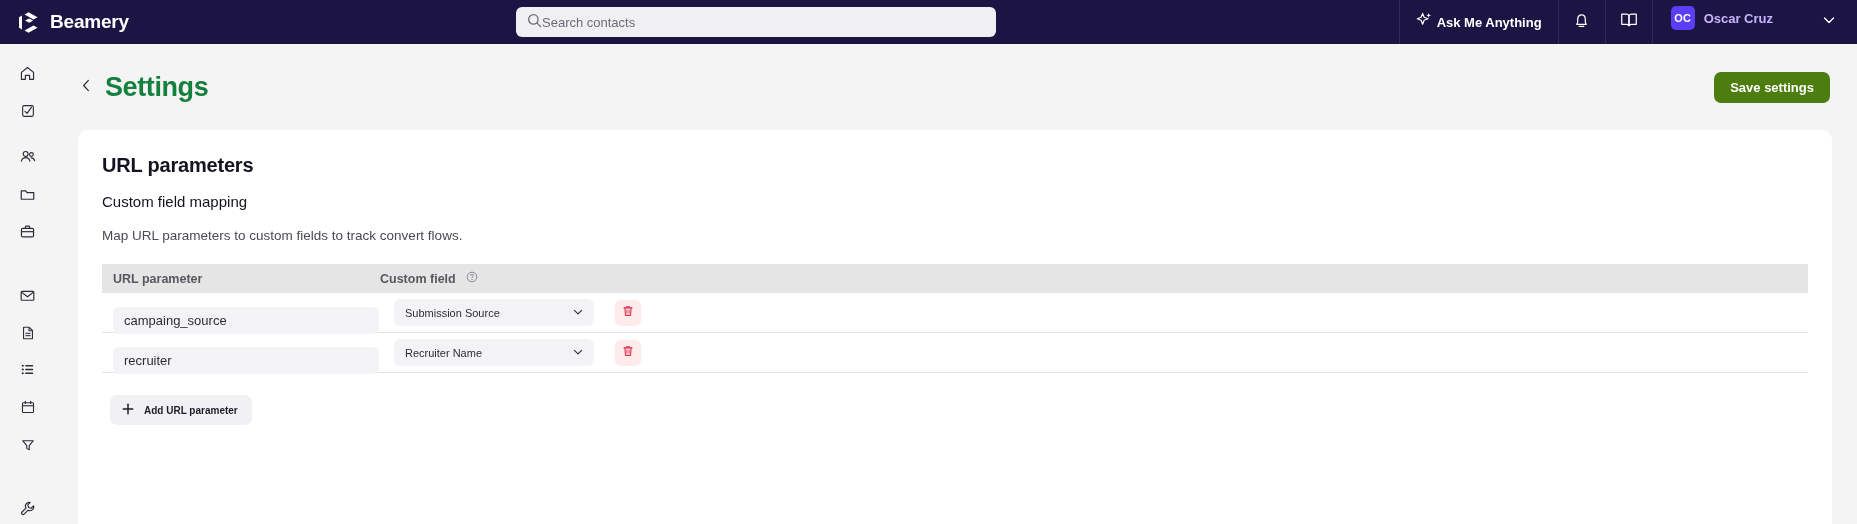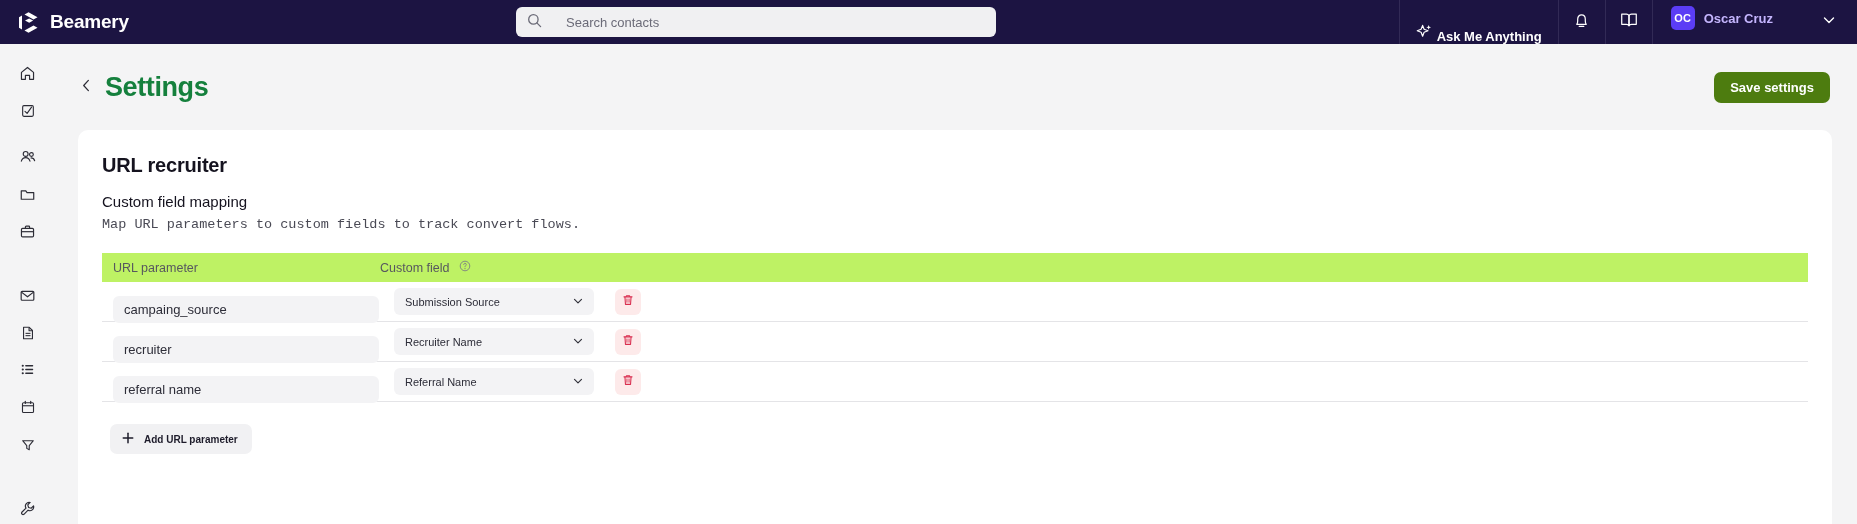--- a/index.html
+++ b/index.html
@@ -46,21 +46,21 @@
   }
   .search-box {
     width: 100%;
     height: 100%;
     background: #f0f0f2;
     border-radius: 6px;
     border: none;
     display: flex;
     align-items: center;
     padding: 0 11px;
-    gap: 24px;
+    gap: 0;
     justify-content: flex-end;
   }
   .search-input {
     border: none;
     outline: none;
     background: transparent;
     font-family: "Liberation Sans", sans-serif;
     font-size: 13px;
     color: #3c3c46;
     width: 100%;
@@ -69,21 +69,21 @@
 
   .top-right {
     position: absolute;
     right: 0; top: 0;
     height: 44px;
     display: flex;
     align-items: center;
   }
   .tr-sep { width: 1px; height: 44px; background: #322a56; }
   .ama {
-    display: flex; align-items: flex-end; gap: 4px;
+    display: flex; align-items: center; gap: 4px;
     height: 44px; padding: 0 16px;
     color: #ffffff; font-size: 13px; font-weight: 600;
     cursor: pointer;
   }
   .icon-btn {
     width: 46px; height: 44px;
     display: flex; align-items: center; justify-content: center;
     cursor: pointer;
   }
   .user-chip {
@@ -171,31 +171,32 @@
 
   .h-url {
     font-size: 20px; font-weight: 700; color: #15131f;
     letter-spacing: -0.2px;
   }
   .h-sub {
     margin-top: 16px;
     font-size: 15px; font-weight: 400; color: #15131f;
   }
   .h-desc {
-    margin-top: 7px;
-    font-size: 13.5px; color: #4a4a55; font-family: Liberation Mono, monospace;
+    margin-top: 18px;
+    font-size: 13.5px; color: #4a4a55;
   }
 
   
   .tbl { margin-top: 21px; width: 1706px; }
   .tbl-head {
     height: 29px;
-    background: #bef264;
-    display: flex;
-    align-items: center;
+    background: #e5e5e5;
+    display: flex;
+    align-items: center;
+    font-weight: bold;
   }
   .th {
     font-size: 12.5px;
     color: #57575f;
   }
   .th-url { width: 278px; padding-left: 11px; }
   .th-custom { display: flex; align-items: center; gap: 10px; }
 
   .trow {
     height: 40px;
@@ -471,21 +472,21 @@
     </span>
   </div>
   <div class="page-title">Settings</div>
 </div>
 
 <button class="save-btn">Save settings</button>
 
 <div class="card">
   <div class="card-inner">
 
-    <div class="h-url">URL recruiter</div>
+    <div class="h-url">URL parameters</div>
     <div class="h-sub">Custom field mapping</div>
     <div class="h-desc">Map URL parameters to custom fields to track convert flows.</div>
 
     <div class="tbl">
 
       <div class="tbl-head">
         <div class="th th-url">URL parameter</div>
         <div class="th th-custom">
           <span>Custom field</span>
           <span>
@@ -537,42 +538,20 @@
               <path d="M3.4 4.4 H12.6" stroke="#d92d4e" stroke-width="1.2" stroke-linecap="round"></path>
               <path d="M6.2 4.4 V3.2 H9.8 V4.4" fill="none" stroke="#d92d4e" stroke-width="1.2" stroke-linejoin="round"></path>
               <path d="M4.5 4.4 L5.1 13 H10.9 L11.5 4.4" fill="none" stroke="#d92d4e" stroke-width="1.2" stroke-linejoin="round"></path>
               <line x1="6.8" y1="6.4" x2="6.8" y2="11" stroke="#d92d4e" stroke-width="1.05"></line>
               <line x1="9.2" y1="6.4" x2="9.2" y2="11" stroke="#d92d4e" stroke-width="1.05"></line>
             </svg>
           </span>
         </button>
       </div>
 
-      <div class="trow">
-        <input class="cell-input" type="text" value="referral name" style="">
-        <div class="cell-select">
-          <span>Referral Name</span>
-          <span>
-            <svg width="14" height="14" viewBox="0 0 16 16">
-              <polyline points="4,6.2 8,10.2 12,6.2" fill="none" stroke="#33333c" stroke-width="1.35" stroke-linecap="round" stroke-linejoin="round"></polyline>
-            </svg>
-          </span>
-        </div>
-        <button class="del-btn">
-          <span>
-            <svg width="14" height="14" viewBox="0 0 16 16">
-              <path d="M3.4 4.4 H12.6" stroke="#d92d4e" stroke-width="1.2" stroke-linecap="round"></path>
-              <path d="M6.2 4.4 V3.2 H9.8 V4.4" fill="none" stroke="#d92d4e" stroke-width="1.2" stroke-linejoin="round"></path>
-              <path d="M4.5 4.4 L5.1 13 H10.9 L11.5 4.4" fill="none" stroke="#d92d4e" stroke-width="1.2" stroke-linejoin="round"></path>
-              <line x1="6.8" y1="6.4" x2="6.8" y2="11" stroke="#d92d4e" stroke-width="1.05"></line>
-              <line x1="9.2" y1="6.4" x2="9.2" y2="11" stroke="#d92d4e" stroke-width="1.05"></line>
-            </svg>
-          </span>
-        </button>
-      </div>
 
     </div>
 
     <button class="add-btn">
       <span>
         <svg width="14" height="14" viewBox="0 0 16 16">
           <line x1="8" y1="2.6" x2="8" y2="13.4" stroke="#1d1b2a" stroke-width="1.7" stroke-linecap="round"></line>
           <line x1="2.6" y1="8" x2="13.4" y2="8" stroke="#1d1b2a" stroke-width="1.7" stroke-linecap="round"></line>
         </svg>
       </span>

